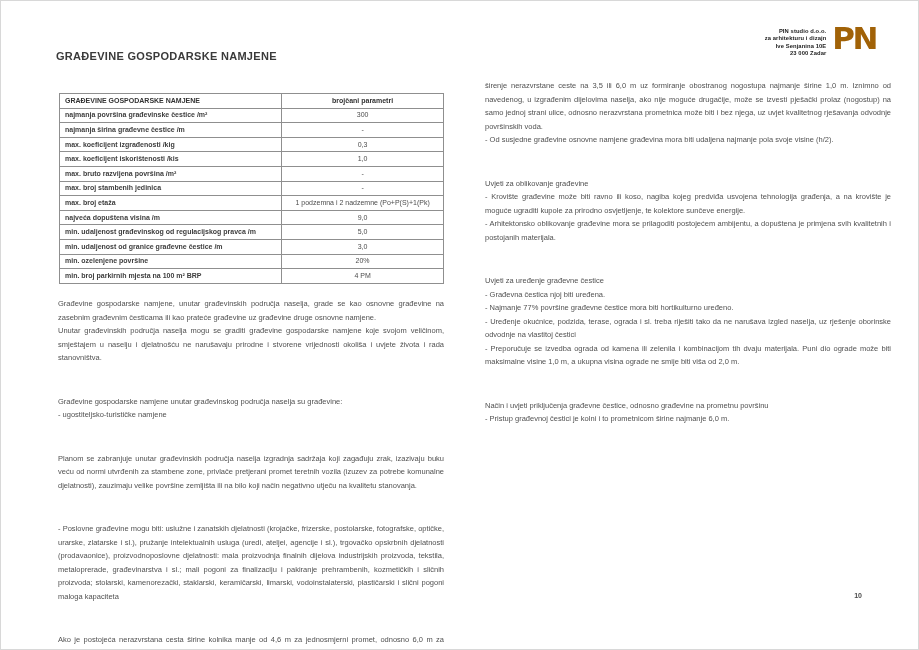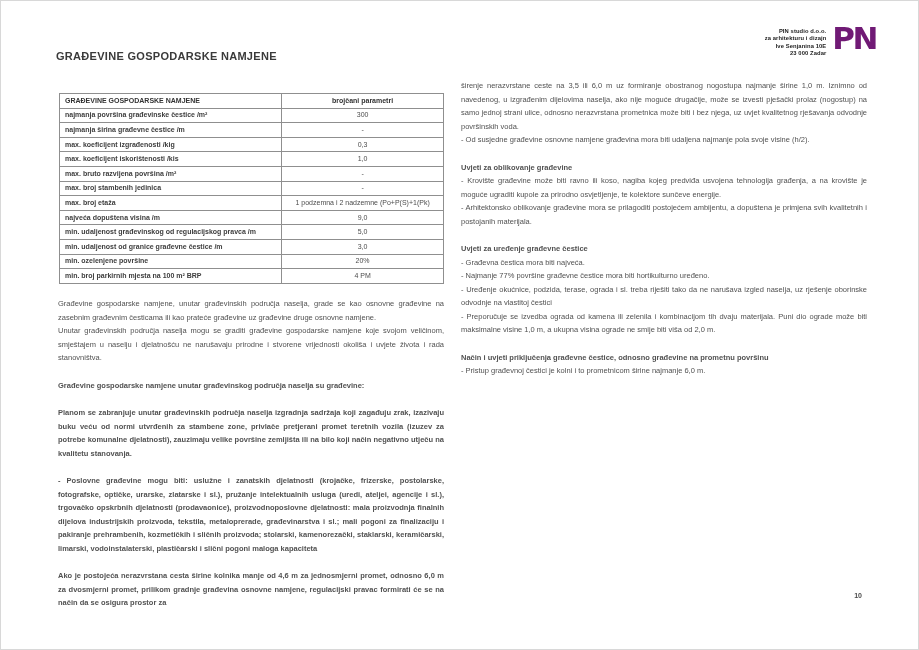--- a/index.html
+++ b/index.html
@@ -13,41 +13,41 @@
     font-size:11px; font-weight:bold; color:#3a3a3a; letter-spacing:0.3px;
   }
   
   .logo { position:absolute; top:18px; right:42px; display:flex; align-items:flex-start; gap:6px; }
   .logo-text {
     text-align:right; font-size:5.8px; line-height:7.4px; font-weight:bold;
     color:#222; margin-top:9px; letter-spacing:0.1px;
   }
   .logo-mark {
     font-family:"DejaVu Sans", sans-serif; font-size:31px; font-weight:900;
-    color:#701a75; letter-spacing:-2.5px; line-height:38px;
+    color:#a16207; letter-spacing:-2.5px; line-height:38px;
   }
   
   .params-table {
     position:absolute; left:58px; top:92px; width:385px;
     border-collapse:collapse; table-layout:fixed;
   }
   .params-table td {
     border:1px solid #8f8f8f; height:13.6px; padding:0 5px;
     font-size:7px; line-height:8px; color:#3d3d3d; overflow:hidden;
   }
   .params-table td.c-label { width:55%; font-weight:bold; text-align:left; }
   .params-table td.c-value { text-align:center; font-weight:normal; color:#4c4c4c; }
   .params-table tr.head td { font-weight:bold; color:#333; }
   .params-table tr.head td.c-value { font-weight:bold; }
   
   .col { position:absolute; font-size:7.5px; line-height:13.5px; color:#515151; text-align:justify; }
   .col p { margin:0; }
-  .col p.gap { margin-top:14px;font-weight:bold; }
+  .col p.gap { margin-top:30px; }
   .col-left  { left:57px;  top:296px; width:386px; }
-  .col-right { left:460px; top:78px;  width:406px; }
+  .col-right { left:484px; top:78px;  width:406px; }
   .page-num { position:absolute; top:591px; right:56px; font-size:7px; font-weight:bold; color:#4a4a4a; }
 </style>
 </head>
 <body>
 
 <div class="page">
 
   <div class="logo">
     <div class="logo-text">
       <div>PIN studio d.o.o.</div>
@@ -114,33 +114,34 @@
         <td class="c-label">min. broj parkirnih mjesta na 100 m² BRP</td>
         <td class="c-value">4 PM</td>
       </tr>
     </tbody>
   </table>
 
   <div class="col col-left">
     <p>Građevine gospodarske namjene, unutar građevinskih područja naselja, grade se kao osnovne građevine na zasebnim građevnim česticama ili kao prateće građevine uz građevine druge osnovne namjene.</p>
     <p>Unutar građevinskih područja naselja mogu se graditi građevine gospodarske namjene koje svojom veličinom, smještajem u naselju i djelatnošću ne narušavaju prirodne i stvorene vrijednosti okoliša i uvjete života i rada stanovništva.</p>
     <p class="gap">Građevine gospodarske namjene unutar građevinskog područja naselja su građevine:</p>
+    <p>- ugostiteljsko-turističke namjene</p>
     <p class="gap">Planom se zabranjuje unutar građevinskih područja naselja izgradnja sadržaja koji zagađuju zrak, izazivaju buku veću od normi utvrđenih za stambene zone, privlače pretjerani promet teretnih vozila (izuzev za potrebe komunalne djelatnosti), zauzimaju velike površine zemljišta ili na bilo koji način negativno utječu na kvalitetu stanovanja.</p>
     <p class="gap">- Poslovne građevine mogu biti: uslužne i zanatskih djelatnosti (krojačke, frizerske, postolarske, fotografske, optičke, urarske, zlatarske i sl.), pružanje intelektualnih usluga (uredi, ateljei, agencije i sl.), trgovačko opskrbnih djelatnosti (prodavaonice), proizvodnoposlovne djelatnosti: mala proizvodnja finalnih dijelova industrijskih proizvoda, tekstila, metaloprerade, građevinarstva i sl.; mali pogoni za finalizaciju i pakiranje prehrambenih, kozmetičkih i sličnih proizvoda; stolarski, kamenorezački, staklarski, keramičarski, limarski, vodoinstalaterski, plastičarski i slični pogoni maloga kapaciteta</p>
     <p class="gap">Ako je postojeća nerazvrstana cesta širine kolnika manje od 4,6 m za jednosmjerni promet, odnosno 6,0 m za dvosmjerni promet, prilikom gradnje građevina osnovne namjene, regulacijski pravac formirati će se na način da se osigura prostor za</p>
   </div>
 
   <div class="col col-right">
     <p>širenje nerazvrstane ceste na 3,5 ili 6,0 m uz formiranje obostranog nogostupa najmanje širine 1,0 m. Iznimno od navedenog, u izgrađenim dijelovima naselja, ako nije moguće drugačije, može se izvesti pješački prolaz (nogostup) na samo jednoj strani ulice, odnosno nerazvrstana prometnica može biti i bez njega, uz uvjet kvalitetnog rješavanja odvodnje površinskih voda.</p>
     <p>- Od susjedne građevine osnovne namjene građevina mora biti udaljena najmanje pola svoje visine (h/2).</p>
     <p class="gap">Uvjeti za oblikovanje građevine</p>
     <p>- Krovište građevine može biti ravno ili koso, nagiba kojeg predviđa usvojena tehnologija građenja, a na krovište je moguće ugraditi kupole za prirodno osvjetljenje, te kolektore sunčeve energije.</p>
     <p>- Arhitektonsko oblikovanje građevine mora se prilagoditi postojećem ambijentu, a dopuštena je primjena svih kvalitetnih i postojanih materijala.</p>
     <p class="gap">Uvjeti za uređenje građevne čestice</p>
-    <p>- Građevna čestica mora biti najveća.</p>
+    <p>- Građevna čestica njoj biti uređena.</p>
     <p>- Najmanje 77% površine građevne čestice mora biti hortikulturno uređeno.</p>
     <p>- Uređenje okućnice, podzida, terase, ograda i sl. treba riješiti tako da ne narušava izgled naselja, uz rješenje oborinske odvodnje na vlastitoj čestici</p>
     <p>- Preporučuje se izvedba ograda od kamena ili zelenila i kombinacijom tih dvaju materijala. Puni dio ograde može biti maksimalne visine 1,0 m, a ukupna visina ograde ne smije biti viša od 2,0 m.</p>
     <p class="gap">Način i uvjeti priključenja građevne čestice, odnosno građevine na prometnu površinu</p>
     <p>- Pristup građevnoj čestici je kolni i to prometnicom širine najmanje 6,0 m.</p>
   </div>
 
   <div class="page-num">10</div>
 
 </div>

